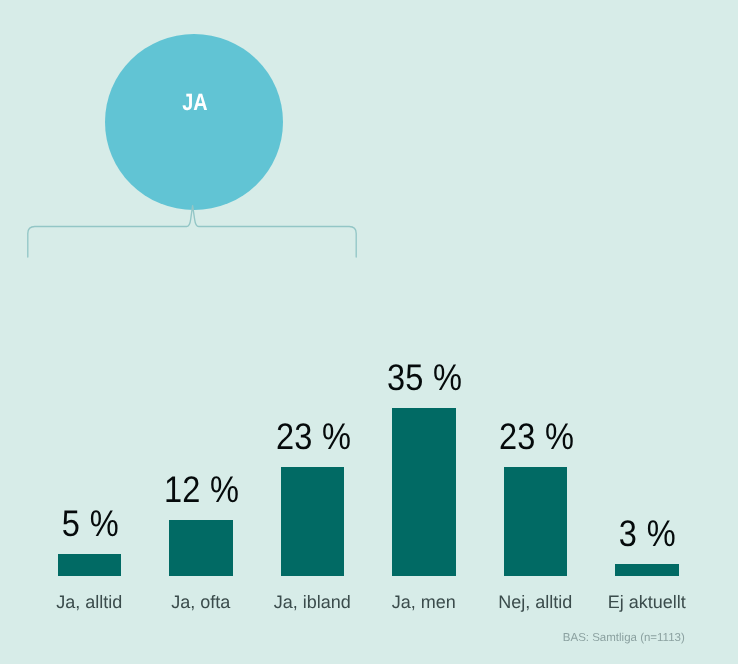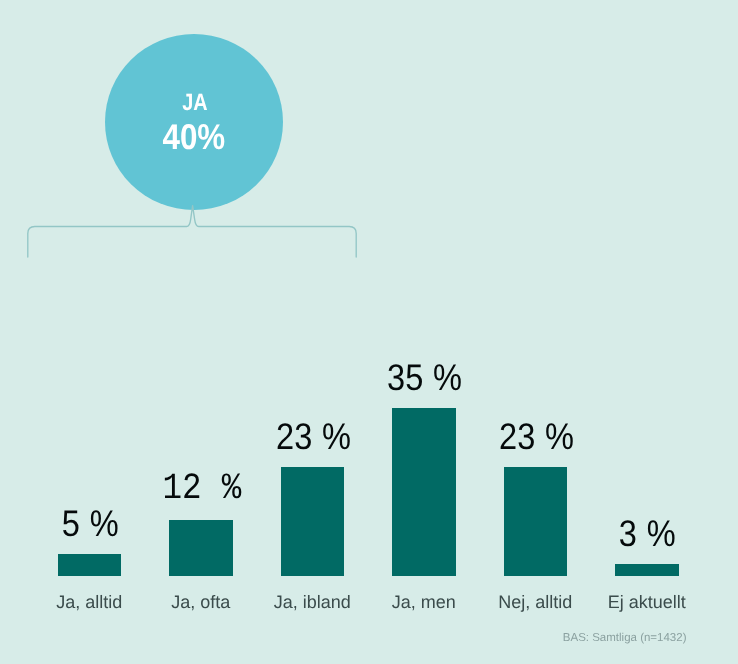--- a/index.html
+++ b/index.html
@@ -99,37 +99,36 @@
     white-space: nowrap;
   }
 </style>
 </head>
 <body>
 
 <div id="stage">
 
   <div class="circle">
     <div class="circle-label circle-ja"><span>JA</span></div>
-    <div class="circle-label circle-pct"><span>40%</span></div>
   </div>
 
   <svg class="brace" width="400" height="80" viewBox="0 0 400 80">
     <path d="M 27.8 57 L 27.8 33.5 Q 27.8 26.5 34.8 26.5 L 186.6 26.5 C 188.8 26.5 190.0 24.8 190.7 19.1 L 192.6 5.6 L 194.6 19.1 C 195.3 24.8 196.5 26.5 198.7 26.5 L 349.2 26.5 Q 356.2 26.5 356.2 33.5 L 356.2 57" fill="none" stroke="#93c6c6" stroke-width="1.35" stroke-linecap="round" stroke-linejoin="round"></path>
   </svg>
 
   <div id="bars">
 
     <div class="bar-col">
       <div class="barval" style="left:-1.60px; top:504.90px; width:183.50px;"><span>5 %</span></div>
       <div class="bar" style="left:57.60px; top:553.90px; width:63.50px; height:22.10px;"></div>
       <div class="barcat" style="left:-2.40px; top:591px; width:183.50px;"><span>Ja, alltid</span></div>
     </div>
 
     <div class="bar-col">
-      <div class="barval" style="left:109.90px; top:470.95px; width:183.50px;font-family:Liberation Mono, monospace;"><span>12 %</span></div>
+      <div class="barval" style="left:109.90px; top:470.95px; width:183.50px;"><span>12 %</span></div>
       <div class="bar" style="left:169.10px; top:519.95px; width:63.50px; height:56.05px;"></div>
       <div class="barcat" style="left:109.10px; top:591px; width:183.50px;text-align:center;"><span>Ja, ofta</span></div>
     </div>
 
     <div class="bar-col">
       <div class="barval" style="left:221.40px; top:417.60px; width:183.50px;"><span>23 %</span></div>
       <div class="bar" style="left:280.60px; top:466.60px; width:63.50px; height:109.40px;"></div>
       <div class="barcat" style="left:220.60px; top:591px; width:183.50px;"><span>Ja, ibland</span></div>
     </div>
 
@@ -146,14 +145,14 @@
     </div>
 
     <div class="bar-col">
       <div class="barval" style="left:555.90px; top:514.60px; width:183.50px;"><span>3 %</span></div>
       <div class="bar" style="left:615.10px; top:563.60px; width:63.50px; height:12.40px;"></div>
       <div class="barcat" style="left:555.10px; top:591px; width:183.50px;"><span>Ej aktuellt</span></div>
     </div>
 
   </div>
 
-  <div class="basenote" style="left:562.8px; top:633.4px;">BAS: Samtliga (n=1432)</div>
+  <div class="basenote" style="left:562.8px; top:633.4px;">BAS: Samtliga (n=1113)</div>
 </div>
 
 </body></html>

